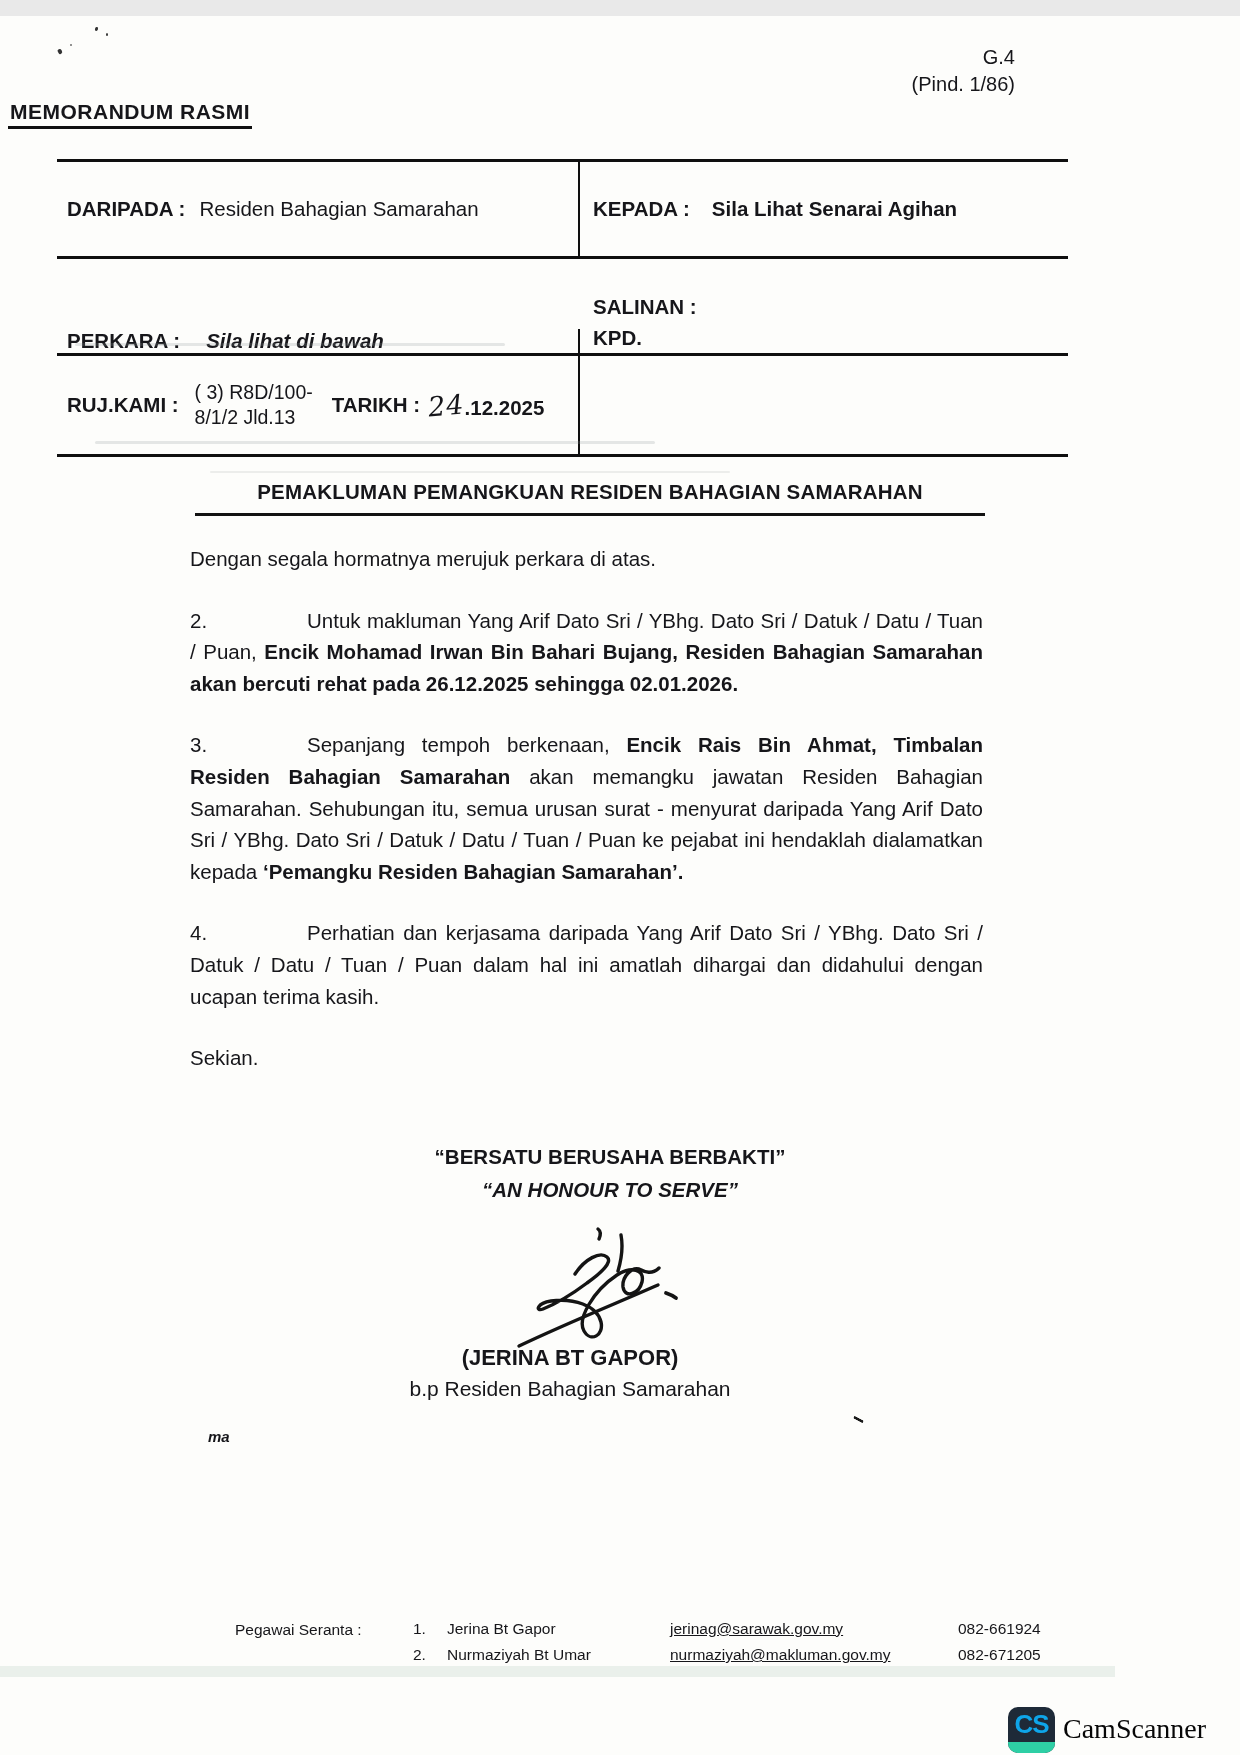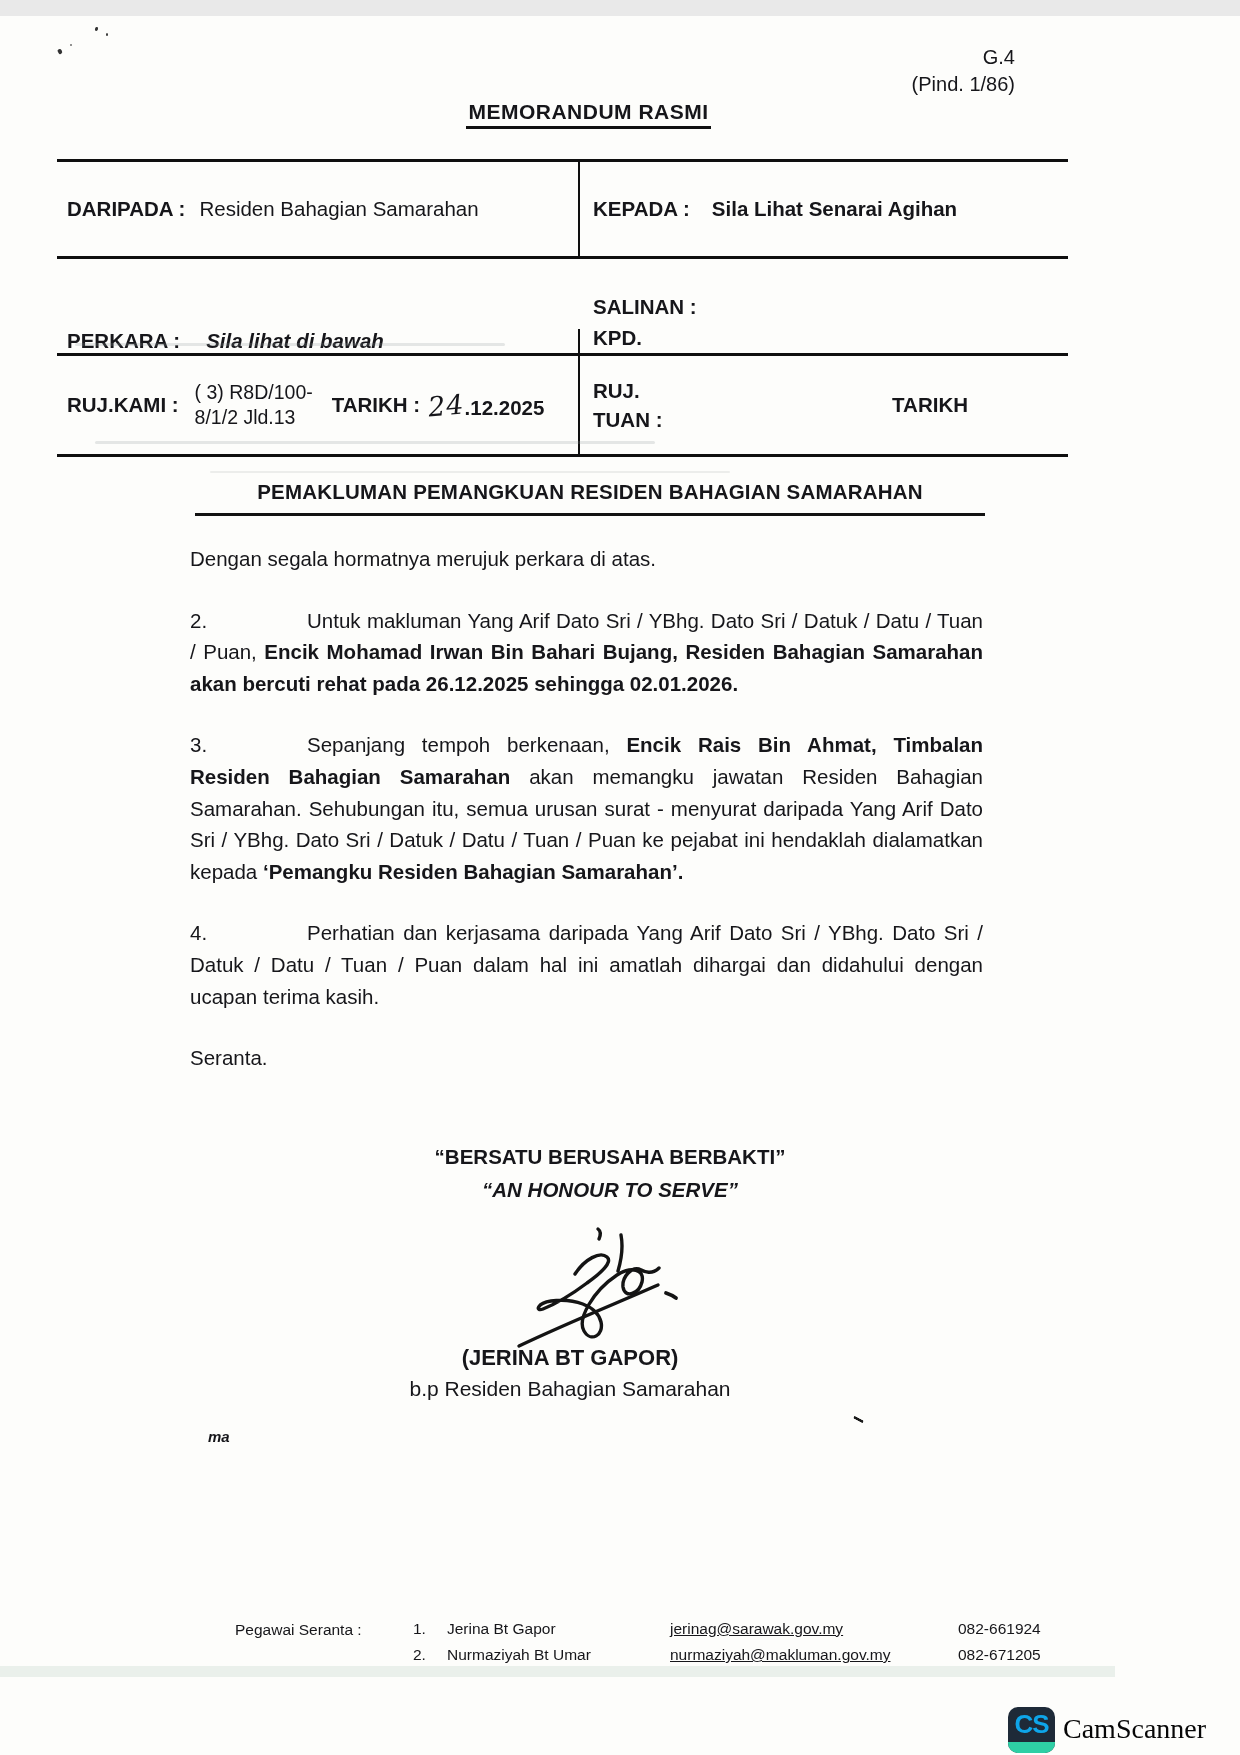--- a/index.html
+++ b/index.html
@@ -9,21 +9,21 @@
   
   .speck{position:absolute;background:#333;border-radius:50%;}
   .sp1{left:95px;top:11px;width:3px;height:4px;transform:rotate(20deg);}
   .sp2{left:106px;top:17px;width:2px;height:3px;}
   .sp3{left:58px;top:33px;width:4px;height:5px;border-radius:40% 60% 60% 40%;transform:rotate(-30deg);}
   .sp4{left:70px;top:28px;width:2px;height:2px;opacity:.7;}
 
   .form-id{position:absolute;left:790px;top:28px;width:225px;text-align:right;
            font-size:20px;line-height:27px;}
 
-  .memo-title-wrap{position:absolute;left:16px;top:84px;width:1145px;text-align:center;}
+  .memo-title-wrap{position:absolute;left:8px;top:84px;width:1145px;text-align:left;}
   .memo-title{display:inline-block;font-weight:bold;font-size:21px;letter-spacing:.5px;
               border-bottom:3px solid #101010;padding:0 2px 2px;}
 
   
   .memo-table{position:absolute;left:57px;top:143px;width:1011px;
               border-top:3px solid #0f0f0f;border-bottom:3px solid #0f0f0f;}
   .t-row{display:flex;}
   .t-row + .t-row{border-top:3px solid #0f0f0f;}
   .c-left{width:523px;border-right:2.5px solid #0f0f0f;box-sizing:border-box;
           display:flex;align-items:center;padding-left:10px;}
@@ -134,44 +134,37 @@
     <div class="t-row r3">
       <div class="c-left">
         <span class="lbl">RUJ.KAMI :</span>
         <span class="ref-block">
           <span style="display:block">( 3) R8D/100-</span>
           <span style="display:block">8/1/2 Jld.13</span>
         </span>
         <span class="lbl tarikh-lbl">TARIKH :</span>
         <span class="date-val"><span class="handwrit">24</span><span>.12.2025</span></span>
       </div>
-      <div class="c-right">
-        <span class="rujtuan">
-          <span style="display:block">RUJ.</span>
-          <span style="display:block">TUAN :</span>
-        </span>
-        <span class="tarikh-right">TARIKH</span>
-      </div>
     </div>
   </div>
 
   <div class="ghost g1"></div>
   <div class="ghost g2"></div>
   <div class="ghost g3"></div>
 
   <div class="subject-wrap">
     <span class="subject">PEMAKLUMAN PEMANGKUAN RESIDEN BAHAGIAN SAMARAHAN</span>
   </div>
 
   <div class="body-text">
     <p><span>Dengan segala hormatnya merujuk perkara di atas.</span></p>
     <p><span class="pnum">2.</span><span>Untuk makluman Yang Arif Dato Sri / YBhg. Dato Sri / Datuk / Datu / Tuan / Puan, </span><span class="bold">Encik Mohamad Irwan Bin Bahari Bujang, Residen Bahagian Samarahan akan bercuti rehat pada 26.12.2025 sehingga 02.01.2026.</span></p>
     <p><span class="pnum">3.</span><span>Sepanjang tempoh berkenaan, </span><span class="bold">Encik Rais Bin Ahmat, Timbalan Residen Bahagian Samarahan</span><span> akan memangku jawatan Residen Bahagian Samarahan. Sehubungan itu, semua urusan surat - menyurat daripada Yang Arif Dato Sri / YBhg. Dato Sri / Datuk / Datu / Tuan / Puan ke pejabat ini hendaklah dialamatkan kepada </span><span class="bold">‘Pemangku Residen Bahagian Samarahan’.</span></p>
     <p><span class="pnum">4.</span><span>Perhatian dan kerjasama daripada Yang Arif Dato Sri / YBhg. Dato Sri / Datuk / Datu / Tuan / Puan dalam hal ini amatlah dihargai dan didahului dengan ucapan terima kasih.</span></p>
-    <p class="closing">Seranta.</p>
+    <p class="closing">Sekian.</p>
   </div>
 
   <div class="motto">
     <div class="l1">“BERSATU BERUSAHA BERBAKTI”</div>
     <div class="l2">“AN HONOUR TO SERVE”</div>
   </div>
 
   <svg class="sig-svg" width="270" height="135" viewBox="0 0 270 135" fill="none">
     <path d="M93,10 q4,3 1,10" stroke="#141414" stroke-width="3.4" stroke-linecap="round"></path>
     <path d="M116,16 q3,16 -3,36" stroke="#141414" stroke-width="3.4" stroke-linecap="round"></path>

